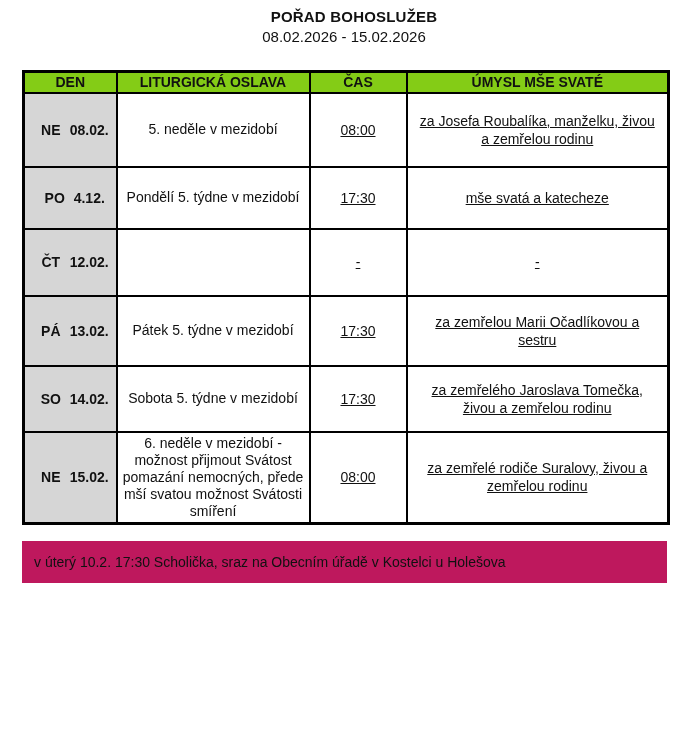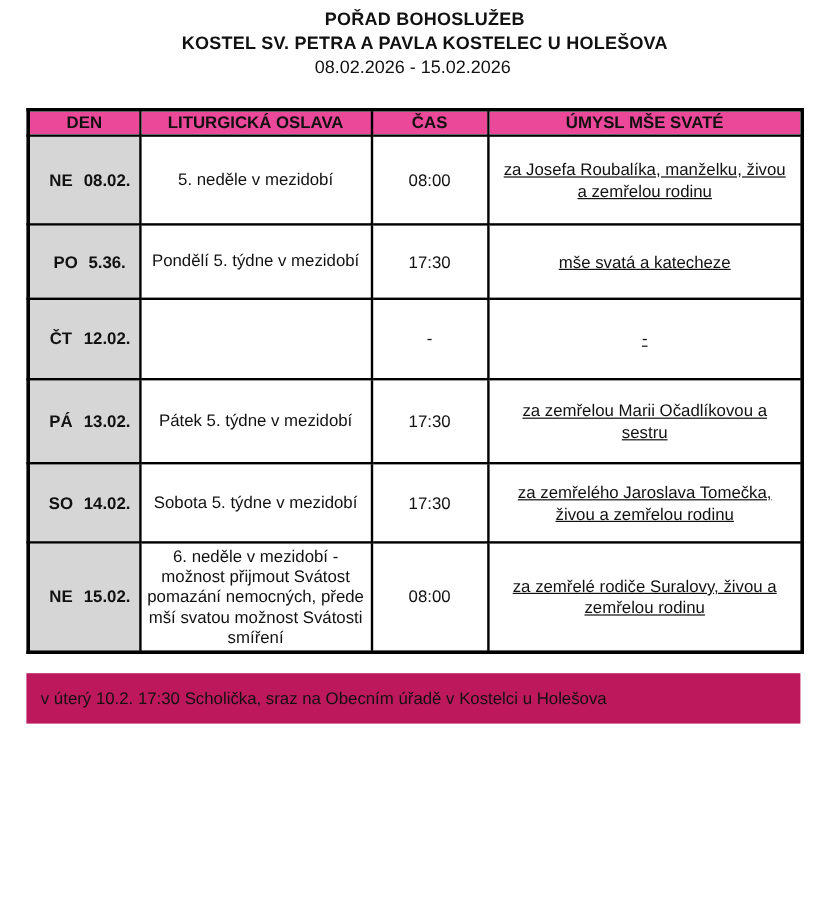--- a/index.html
+++ b/index.html
@@ -27,55 +27,54 @@
     border: 3px solid #000;
   }
   table.schedule th, table.schedule td {
     border: 2px solid #000;
     vertical-align: middle;
     font-size: 14px;
     text-align: center;
     overflow: hidden;
   }
   table.schedule th {
-    background: #ec4899;
+    background: #84cc16;
     height: 21px;
     font-weight: bold;
     padding: 1px 2px;
   }
   td.day-cell {
     background: #d6d6d6;
     font-weight: bold;
     text-align: left;
     padding-left: 7px;
     white-space: nowrap;
   }
   td.day-cell .day-abbr { display: inline-block; min-width: 24px; }
   td.day-cell .day-date { display: inline-block; margin-left: 7px; }
   td.celebration-cell { padding: 2px 0; line-height: 17px; }
-  td.time-cell { padding: 18px; }
+  td.time-cell { padding: 18px; text-decoration: underline; }
   td.intention-cell { padding: 2px 12px; line-height: 18px; text-decoration: underline; }
 
   .footer-note {
     margin: 16px 0 0 22px;
     width: 645px;
     height: 42px;
     background: #be185d;
     display: flex;
     align-items: center;
     padding-left: 12px;
     font-size: 14px;
   }
 </style>
 </head>
 <body>
 
 <div class="title-block">
   <div class="title-line">POŘAD BOHOSLUŽEB</div>
-  <div class="title-line">KOSTEL SV. PETRA A PAVLA KOSTELEC U HOLEŠOVA</div>
   <div class="date-line">08.02.2026 - 15.02.2026</div>
 </div>
 
 <table class="schedule">
   <colgroup>
     <col style="width:93px">
       <col style="width:193px">
       <col style="width:97px">
       <col style="width:262px">
   </colgroup>
@@ -88,21 +87,21 @@
     </tr>
   </thead>
   <tbody>
     <tr style="height:74px">
       <td class="day-cell"><span class="day-abbr">NE</span><span class="day-date">08.02.</span></td>
       <td class="celebration-cell">5. neděle v mezidobí</td>
       <td class="time-cell">08:00</td>
       <td class="intention-cell">za Josefa Roubalíka, manželku, živou a zemřelou rodinu</td>
     </tr>
     <tr style="height:62px">
-      <td class="day-cell"><span class="day-abbr">PO</span><span class="day-date">5.36.</span></td>
+      <td class="day-cell"><span class="day-abbr">PO</span><span class="day-date">4.12.</span></td>
       <td class="celebration-cell">Pondělí 5. týdne v mezidobí</td>
       <td class="time-cell">17:30</td>
       <td class="intention-cell">mše svatá a katecheze</td>
     </tr>
     <tr style="height:67px">
       <td class="day-cell"><span class="day-abbr">ČT</span><span class="day-date">12.02.</span></td>
       <td class="celebration-cell"></td>
       <td class="time-cell">-</td>
       <td class="intention-cell">-</td>
     </tr>

